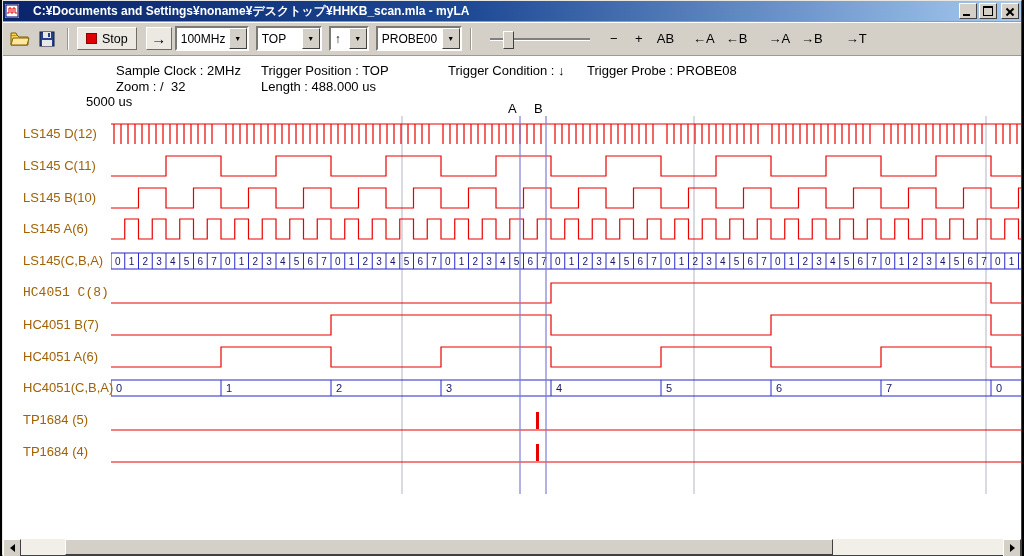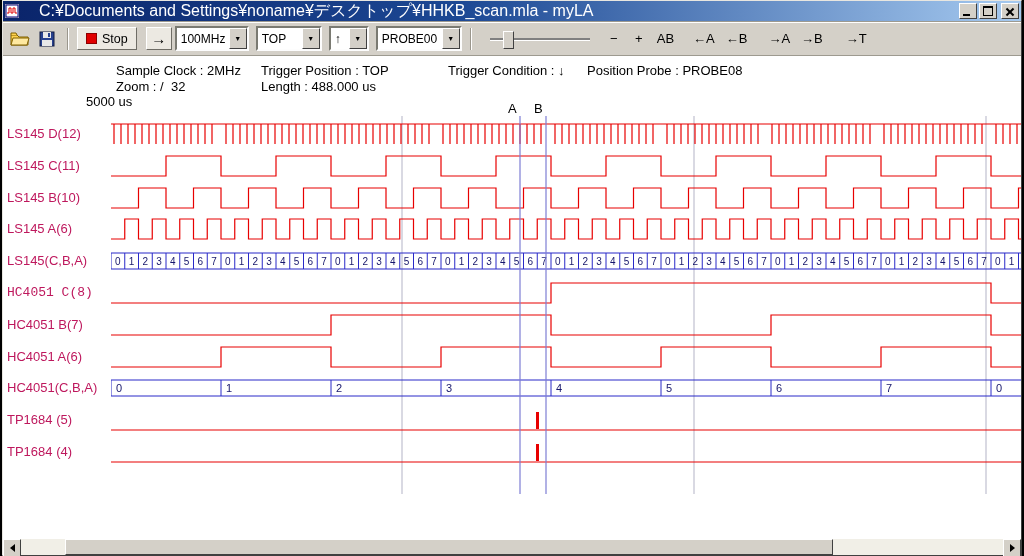--- a/index.html
+++ b/index.html
@@ -5,21 +5,21 @@
   html,body{margin:0;padding:0;}
   body{width:1024px;height:556px;background:#000;position:relative;overflow:hidden;
        font-family:"Liberation Sans",sans-serif;-webkit-font-smoothing:none;}
   .window{position:absolute;left:2px;top:0;width:1018px;height:554px;background:#d4d0c8;
           border:1px solid;border-color:#e8e6e0 #404040 #404040 #e8e6e0;
           display:flex;flex-direction:column;}
   
   .titlebar{height:18px;display:flex;align-items:center;padding:1px 2px;
             background:linear-gradient(90deg,#0a246a 0%,#1c4894 45%,#a6caf0 100%);}
   .title-icon{width:14px;height:14px;display:inline-flex;}
-  .title-text{flex:1;margin-left:20px;color:#fff;font-size:16px;font-weight:normal;
+  .title-text{flex:1;margin-left:14px;color:#fff;font-size:12px;font-weight:bold;
               white-space:nowrap;overflow:hidden;}
   .tb-btn{width:16px;height:14px;background:#d4d0c8;border:1px solid;
           border-color:#fff #404040 #404040 #fff;display:flex;align-items:center;
           justify-content:center;position:relative;margin-left:2px;}
   .glyph-min{position:absolute;left:3px;bottom:2px;width:7px;height:2px;background:#000;}
   .glyph-max{width:8px;height:7px;border:1px solid #000;border-top-width:2px;}
   .glyph-x{position:relative;width:10px;height:9px;}
   .glyph-x::before,.glyph-x::after{content:"";position:absolute;left:0;top:4px;width:10px;height:2px;background:#000;}
   .glyph-x::before{transform:rotate(45deg);} .glyph-x::after{transform:rotate(-45deg);}
   
@@ -46,21 +46,21 @@
   .slider{width:104px;height:20px;position:relative;margin:0 8px;}
   .slider .track{position:absolute;left:2px;right:2px;top:9px;height:2px;background:#808080;
                  border-bottom:1px solid #fff;}
   .slider .thumb{position:absolute;left:15px;top:2px;width:9px;height:16px;background:#d4d0c8;
                  border:1px solid;border-color:#fff #404040 #404040 #fff;}
   .flat-btn{min-width:22px;height:24px;display:flex;align-items:center;justify-content:center;
             background:transparent;border:none;font-size:13px;font-family:inherit;padding:0 4px;}
   
   .pane{flex:1;position:relative;background:#fff;border-top:1px solid #9d9a90;overflow:hidden;}
   .info-item{position:absolute;font-size:13px;color:#000;white-space:pre;}
-  .ch-label{position:absolute;left:4px;height:16px;font-size:13px;color:#be185d;white-space:pre;text-align:right;}
+  .ch-label{position:absolute;left:20px;height:16px;font-size:13px;color:#a16207;white-space:pre;text-align:right;}
   .cursor-label{position:absolute;top:45px;font-size:13px;color:#000;}
   #wave-svg{position:absolute;left:108px;top:56px;}
   
   .hscroll{height:16px;background:#f1efe7;display:flex;}
   .scroll-btn{width:16px;height:16px;background:#d4d0c8;border:1px solid;
               border-color:#fff #404040 #404040 #fff;display:flex;align-items:center;justify-content:center;}
   .tri{width:0;height:0;border:4px solid transparent;}
   .tri-left{border-right:5px solid #000;margin-left:-4px;}
   .tri-right{border-left:5px solid #000;margin-right:-4px;}
   .strack{height:16px;}
@@ -161,21 +161,21 @@
     <button class="flat-btn">←B</button>
     <button class="flat-btn" style="margin-left:10px">→A</button>
     <button class="flat-btn">→B</button>
     <button class="flat-btn" style="margin-left:12px">→T</button>
   </div>
 
   <div class="pane" id="wave-pane">
     <span class="info-item" style="left:113px;top:7px">Sample Clock : 2MHz</span>
     <span class="info-item" style="left:258px;top:7px">Trigger Position : TOP</span>
     <span class="info-item" style="left:445px;top:7px">Trigger Condition : ↓</span>
-    <span class="info-item" style="left:584px;top:7px">Position Probe : PROBE08</span>
+    <span class="info-item" style="left:584px;top:7px">Trigger Probe : PROBE08</span>
     <span class="info-item" style="left:113px;top:23px">Zoom : /  32</span>
     <span class="info-item" style="left:258px;top:23px">Length : 488.000 us</span>
     <span class="info-item" style="left:83px;top:38px">5000 us</span>
     <svg id="wave-svg" width="910" height="386" font-family="Liberation Sans, sans-serif">
         <line x1="291" y1="4" x2="291" y2="382" stroke="#b3b3c6" stroke-width="1"></line>
         <line x1="583" y1="4" x2="583" y2="382" stroke="#b3b3c6" stroke-width="1"></line>
         <line x1="875" y1="4" x2="875" y2="382" stroke="#b3b3c6" stroke-width="1"></line>
         <path d="M0 12L910 12M3 12L3 32M10 12L10 32M17 12L17 32M24 12L24 32M31 12L31 32M38 12L38 32M45 12L45 32M52 12L52 32M59 12L59 32M66 12L66 32M73 12L73 32M80 12L80 32M87 12L87 32M94 12L94 32M101 12L101 32M115 12L115 32M122 12L122 32M129 12L129 32M136 12L136 32M143 12L143 32M150 12L150 32M157 12L157 32M164 12L164 32M171 12L171 32M178 12L178 32M185 12L185 32M192 12L192 32M199 12L199 32M206 12L206 32M213 12L213 32M220 12L220 32M227 12L227 32M234 12L234 32M241 12L241 32M248 12L248 32M255 12L255 32M262 12L262 32M269 12L269 32M276 12L276 32M283 12L283 32M290 12L290 32M297 12L297 32M304 12L304 32M311 12L311 32M318 12L318 32M332 12L332 32M339 12L339 32M346 12L346 32M353 12L353 32M360 12L360 32M367 12L367 32M374 12L374 32M381 12L381 32M388 12L388 32M395 12L395 32M402 12L402 32M409 12L409 32M416 12L416 32M423 12L423 32M430 12L430 32M444 12L444 32M451 12L451 32M458 12L458 32M465 12L465 32M472 12L472 32M479 12L479 32M486 12L486 32M493 12L493 32M500 12L500 32M507 12L507 32M514 12L514 32M521 12L521 32M528 12L528 32M535 12L535 32M542 12L542 32M556 12L556 32M563 12L563 32M570 12L570 32M577 12L577 32M584 12L584 32M591 12L591 32M598 12L598 32M605 12L605 32M612 12L612 32M619 12L619 32M626 12L626 32M633 12L633 32M640 12L640 32M647 12L647 32M661 12L661 32M668 12L668 32M675 12L675 32M682 12L682 32M689 12L689 32M696 12L696 32M703 12L703 32M710 12L710 32M717 12L717 32M724 12L724 32M731 12L731 32M738 12L738 32M745 12L745 32M752 12L752 32M759 12L759 32M773 12L773 32M780 12L780 32M787 12L787 32M794 12L794 32M801 12L801 32M808 12L808 32M815 12L815 32M822 12L822 32M829 12L829 32M836 12L836 32M843 12L843 32M850 12L850 32M857 12L857 32M864 12L864 32M871 12L871 32M885 12L885 32M892 12L892 32M899 12L899 32M906 12L906 32" stroke="#e80000" fill="none" stroke-width="1.2"></path>
         <path d="M0 64L55.00 64L55.00 44L110.00 44L110.00 64L165.00 64L165.00 44L220.00 44L220.00 64L275.00 64L275.00 44L330.00 44L330.00 64L385.00 64L385.00 44L440.00 44L440.00 64L495.00 64L495.00 44L550.00 44L550.00 64L605.00 64L605.00 44L660.00 44L660.00 64L715.00 64L715.00 44L770.00 44L770.00 64L825.00 64L825.00 44L880.00 44L880.00 64L910 64" stroke="#e80000" fill="none" stroke-width="1.2"></path>
         <path d="M0 96L27.50 96L27.50 76L55.00 76L55.00 96L82.50 96L82.50 76L110.00 76L110.00 96L137.50 96L137.50 76L165.00 76L165.00 96L192.50 96L192.50 76L220.00 76L220.00 96L247.50 96L247.50 76L275.00 76L275.00 96L302.50 96L302.50 76L330.00 76L330.00 96L357.50 96L357.50 76L385.00 76L385.00 96L412.50 96L412.50 76L440.00 76L440.00 96L467.50 96L467.50 76L495.00 76L495.00 96L522.50 96L522.50 76L550.00 76L550.00 96L577.50 96L577.50 76L605.00 76L605.00 96L632.50 96L632.50 76L660.00 76L660.00 96L687.50 96L687.50 76L715.00 76L715.00 96L742.50 96L742.50 76L770.00 76L770.00 96L797.50 96L797.50 76L825.00 76L825.00 96L852.50 96L852.50 76L880.00 76L880.00 96L907.50 96L907.50 76L910 76" stroke="#e80000" fill="none" stroke-width="1.2"></path>

